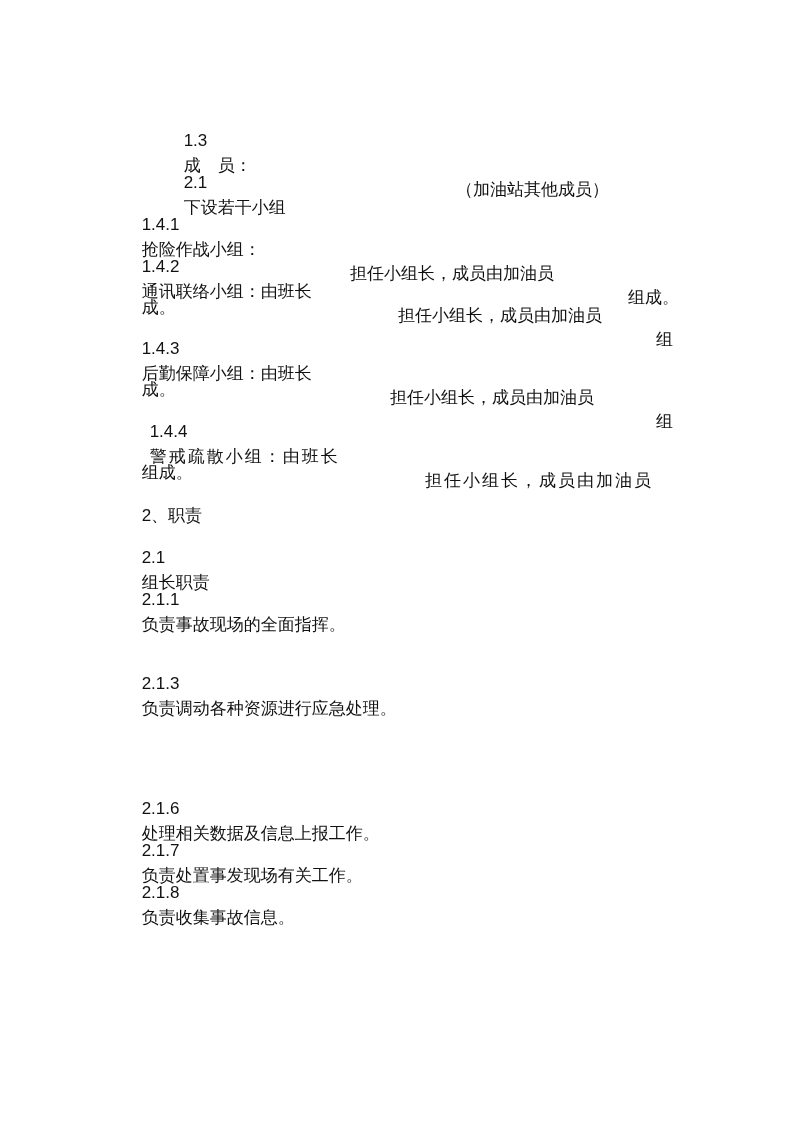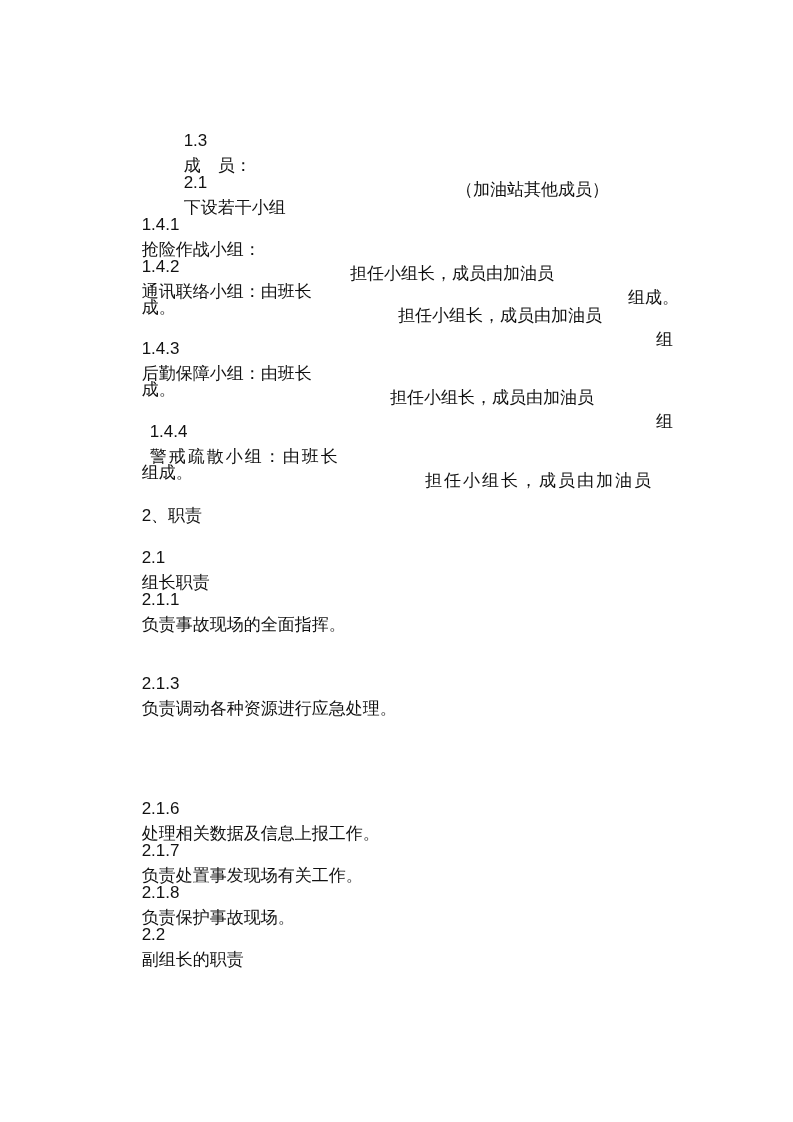--- a/index.html
+++ b/index.html
@@ -83,21 +83,17 @@
   <div class="line" style="top:772px;">
     <span class="num">2.1.6</span>
     <span>处理相关数据及信息上报工作。</span>
   </div>
   <div class="line" style="top:814px;">
     <span class="num">2.1.7</span>
     <span>负责处置事发现场有关工作。</span>
   </div>
   <div class="line" style="top:856px;">
     <span class="num">2.1.8</span>
-    <span>负责保护事故现场。</span>
+    <span>负责收集事故信息。</span>
   </div>
 
-  <div class="line" style="top:898px;">
-    <span class="num">2.2</span>
-    <span>副组长的职责</span>
-  </div>
 
 </div>
 
 </body></html>

